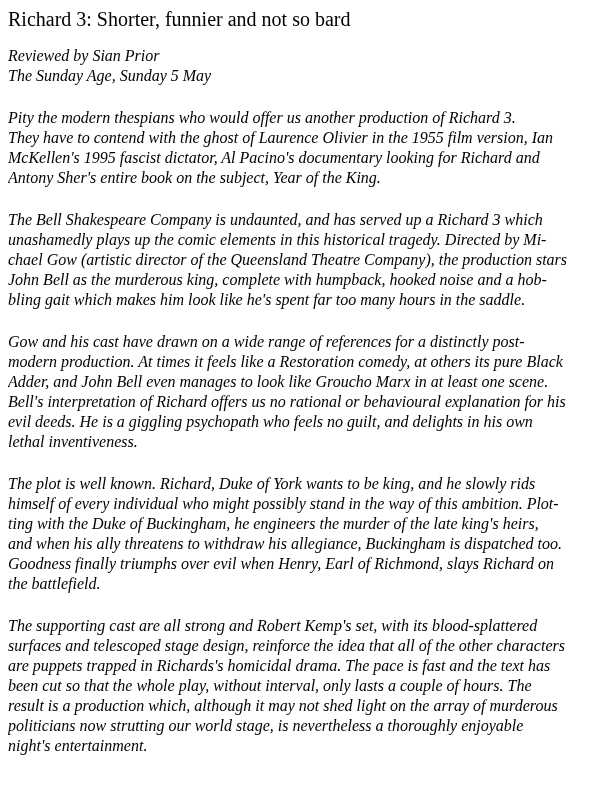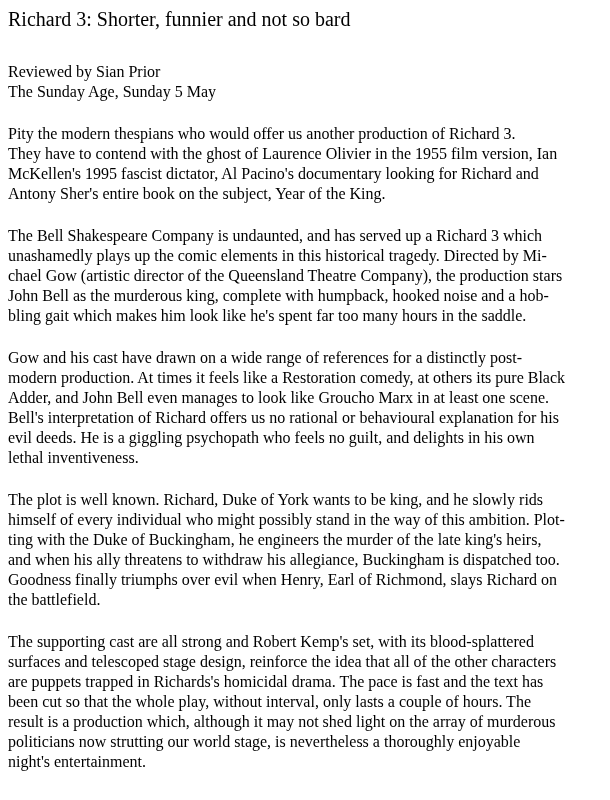--- a/index.html
+++ b/index.html
@@ -8,28 +8,29 @@
   }
   body {
     margin: 8px;
     width: 594px;
     font-family: "Liberation Serif", "DejaVu Serif", serif;
   }
   .article-title {
     font-size: 20px;
     line-height: 23px;
     font-weight: normal;
-    margin: 0 0 31px 0;
+    margin: 0 0 15px 0;
     white-space: pre-line;
   }
   p.body-text {
     font-size: 16px;
     line-height: 20px;
     margin: 0 0 22px 0;
     white-space: pre-line; 
+    font-style: italic;
   }
 </style>
 </head>
 <body>
 
 <article>
   <h1 class="article-title">Richard 3: Shorter, funnier and not so bard</h1>
 
   <p class="body-text">Reviewed by Sian Prior
 The Sunday Age, Sunday 5 May</p>

